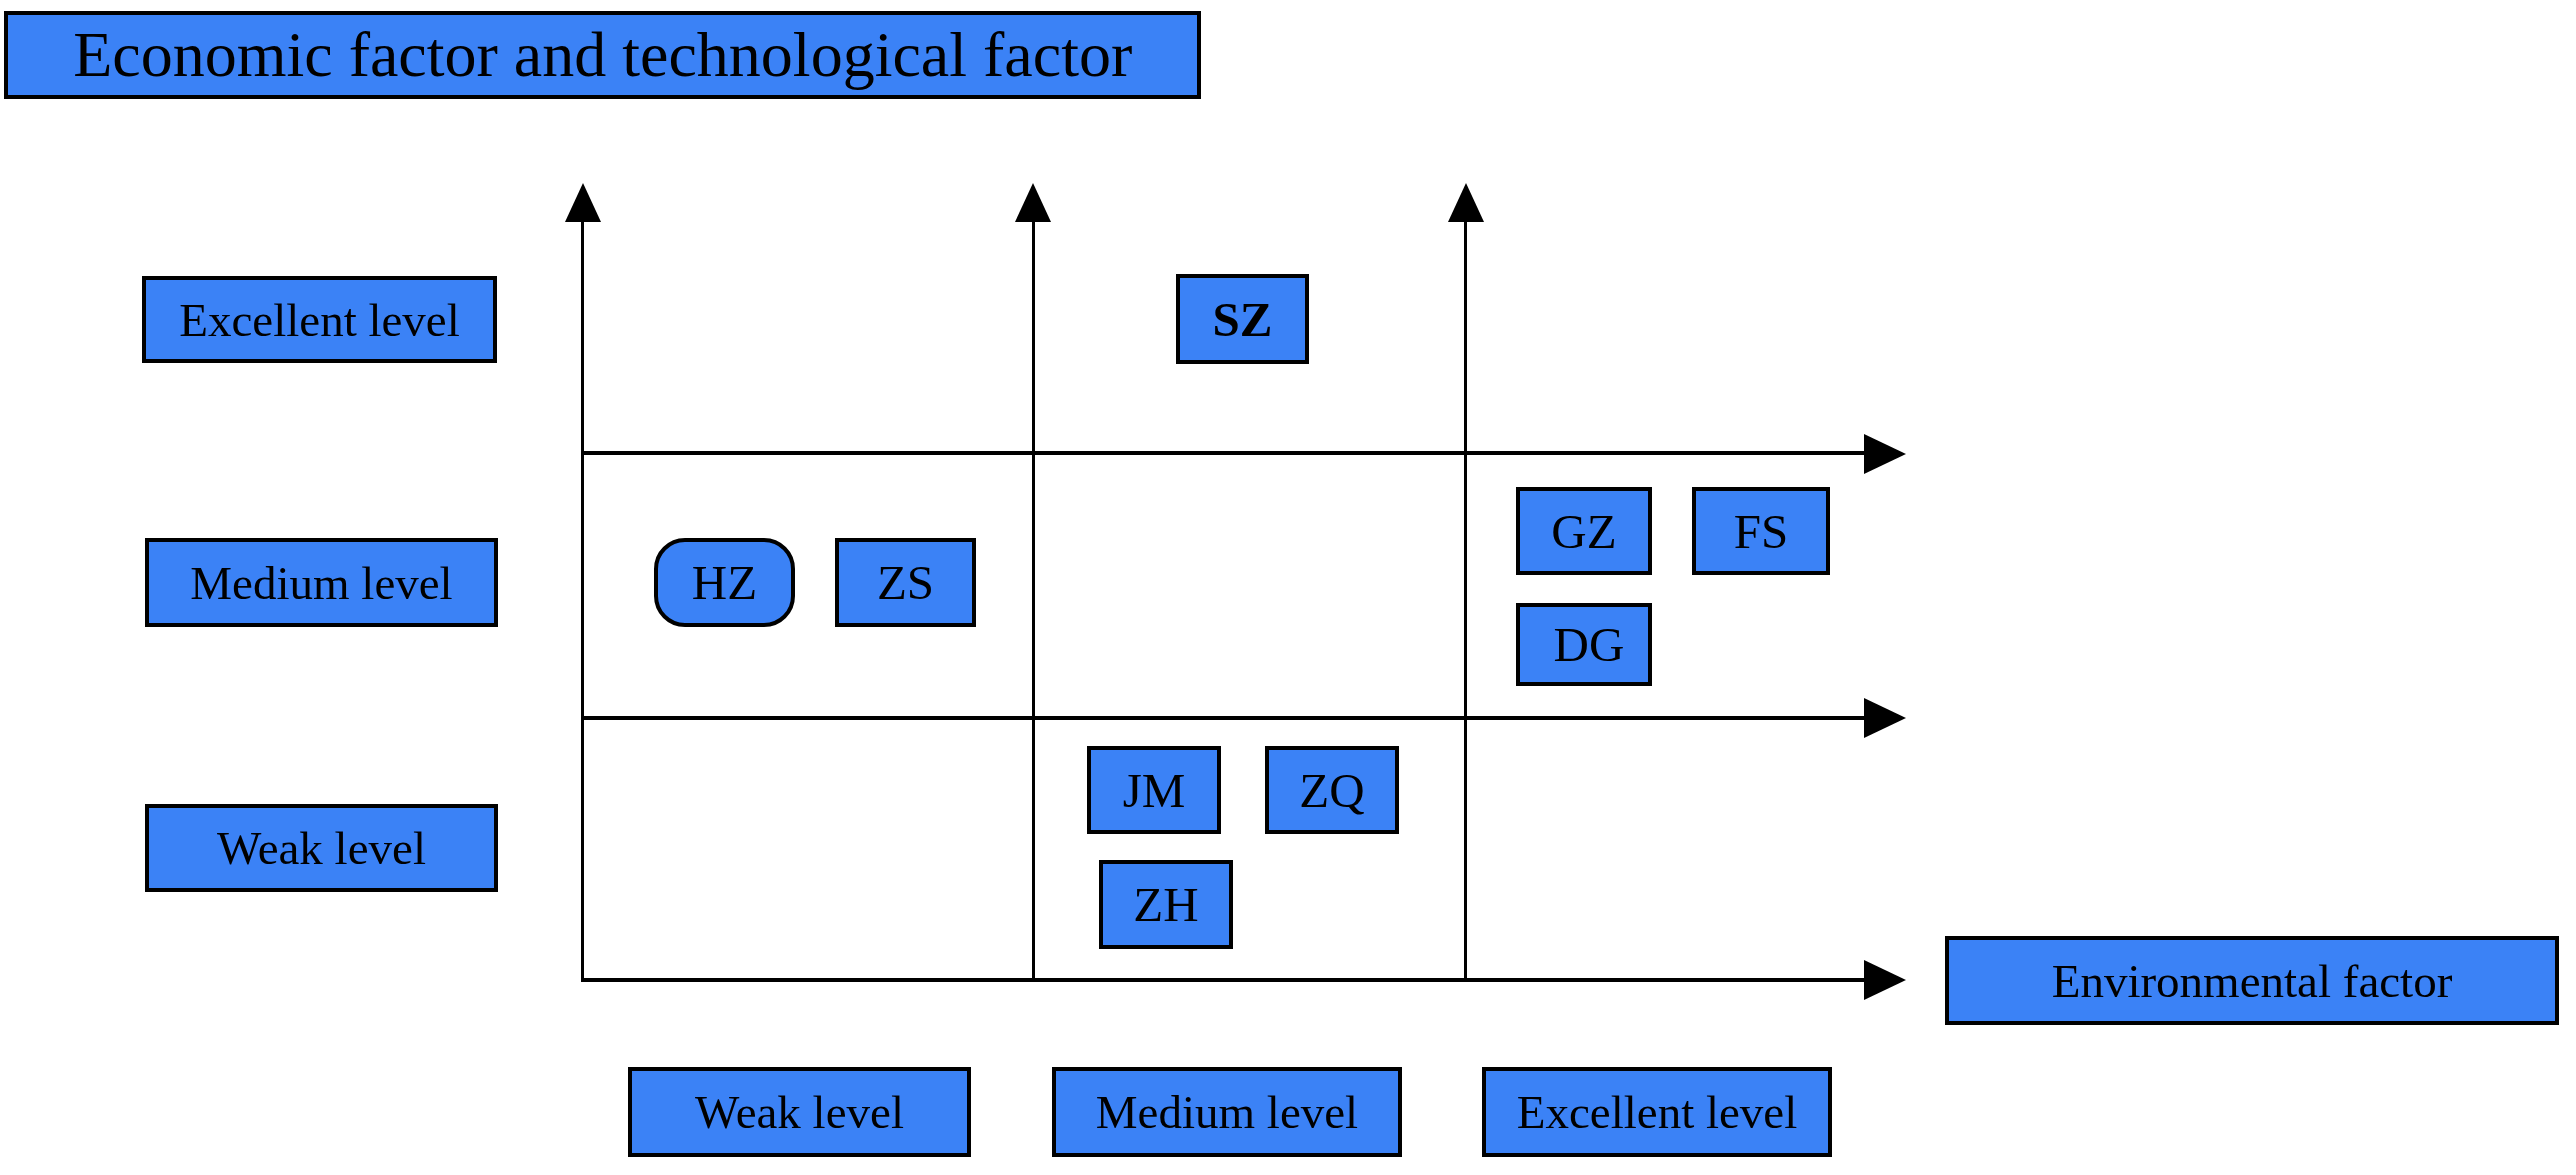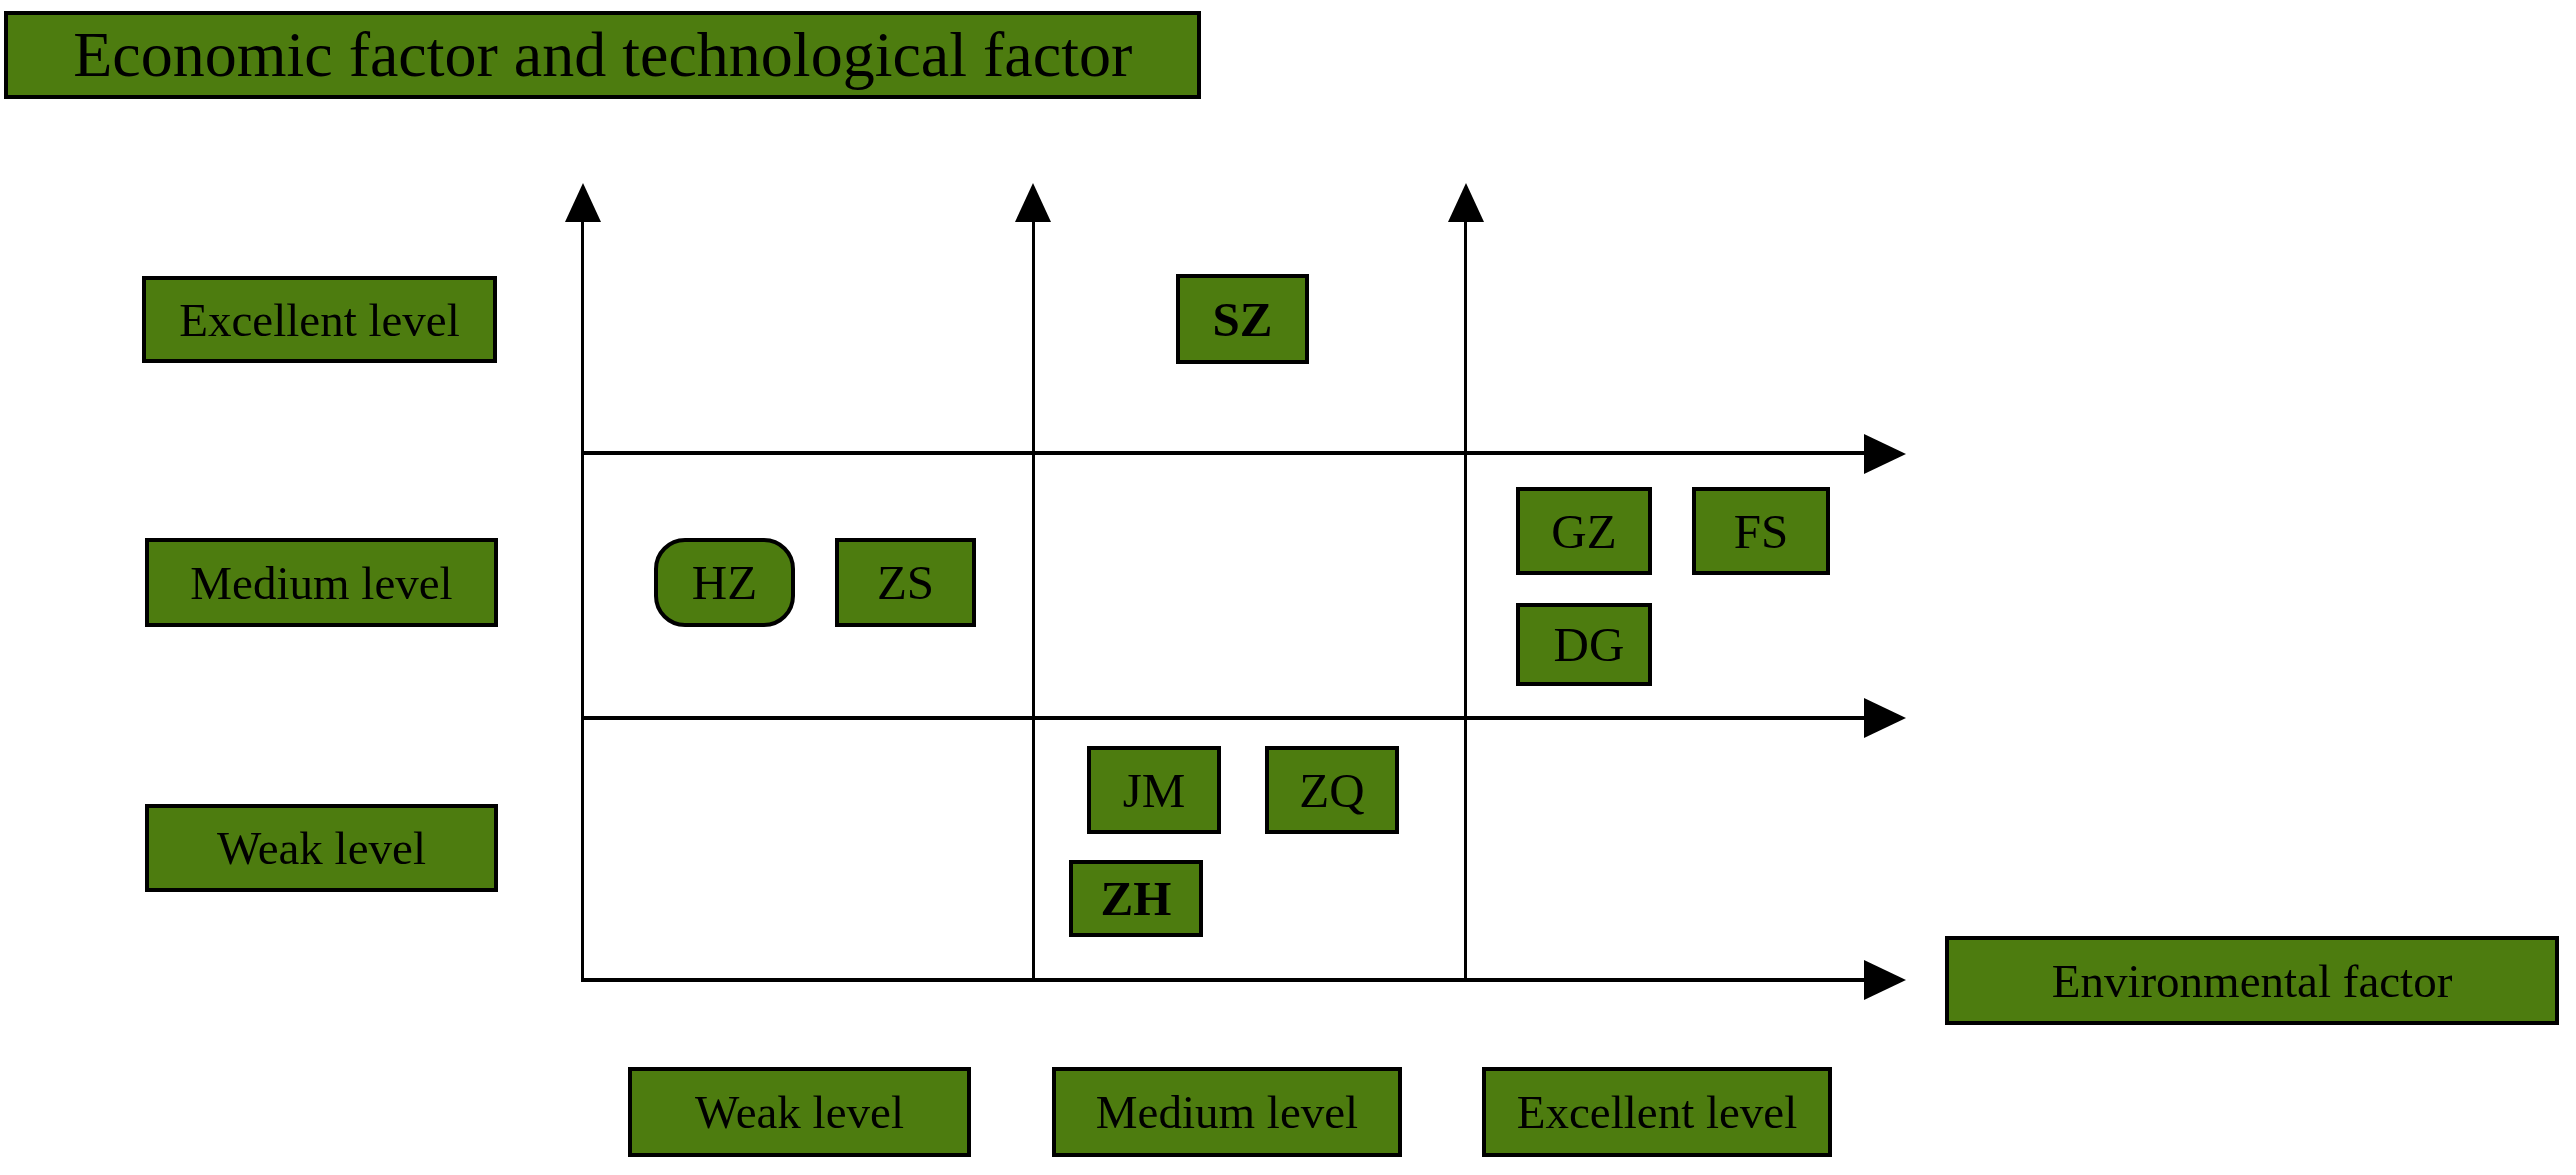--- a/index.html
+++ b/index.html
@@ -8,21 +8,21 @@
     width: 2576px;
     height: 1175px;
     background: #ffffff;
     font-family: "Liberation Serif", "DejaVu Serif", serif;
     color: #000000;
     overflow: hidden;
   }
   .box {
     position: absolute;
     border: 4.2px solid #000000;
-    background: #4d7c0f;
+    background: #3b82f6;
     display: flex;
     align-items: center;
     justify-content: center;
     box-sizing: border-box;
     white-space: nowrap;
   }
   .title-box   { font-size: 64px; }
   .level-box   { font-size: 47px; }
   .city-box    { font-size: 49px; }
   .envlbl-box  { font-size: 47px; }
@@ -101,21 +101,21 @@
   </div>
   <div class="box city-box" style="left:1516px; top:603px; width:136px; height:83px;padding-left:10px;">
     <span>DG</span>
   </div>
   <div class="box city-box" style="left:1087px; top:746px; width:134px; height:88px;">
     <span>JM</span>
   </div>
   <div class="box city-box" style="left:1265px; top:746px; width:134px; height:88px;">
     <span>ZQ</span>
   </div>
-  <div class="box city-box" style="left:1069px; top:860px; width:134px; height:77px;font-weight:bold;">
+  <div class="box city-box" style="left:1099px; top:860px; width:134px; height:89px;">
     <span>ZH</span>
   </div>
 
   <div class="box level-box" style="left:628px; top:1067px; width:343px; height:90px;">
     <span>Weak level</span>
   </div>
   <div class="box level-box" style="left:1052px; top:1067px; width:350px; height:90px;">
     <span>Medium level</span>
   </div>
   <div class="box level-box" style="left:1482px; top:1067px; width:350px; height:90px;">

